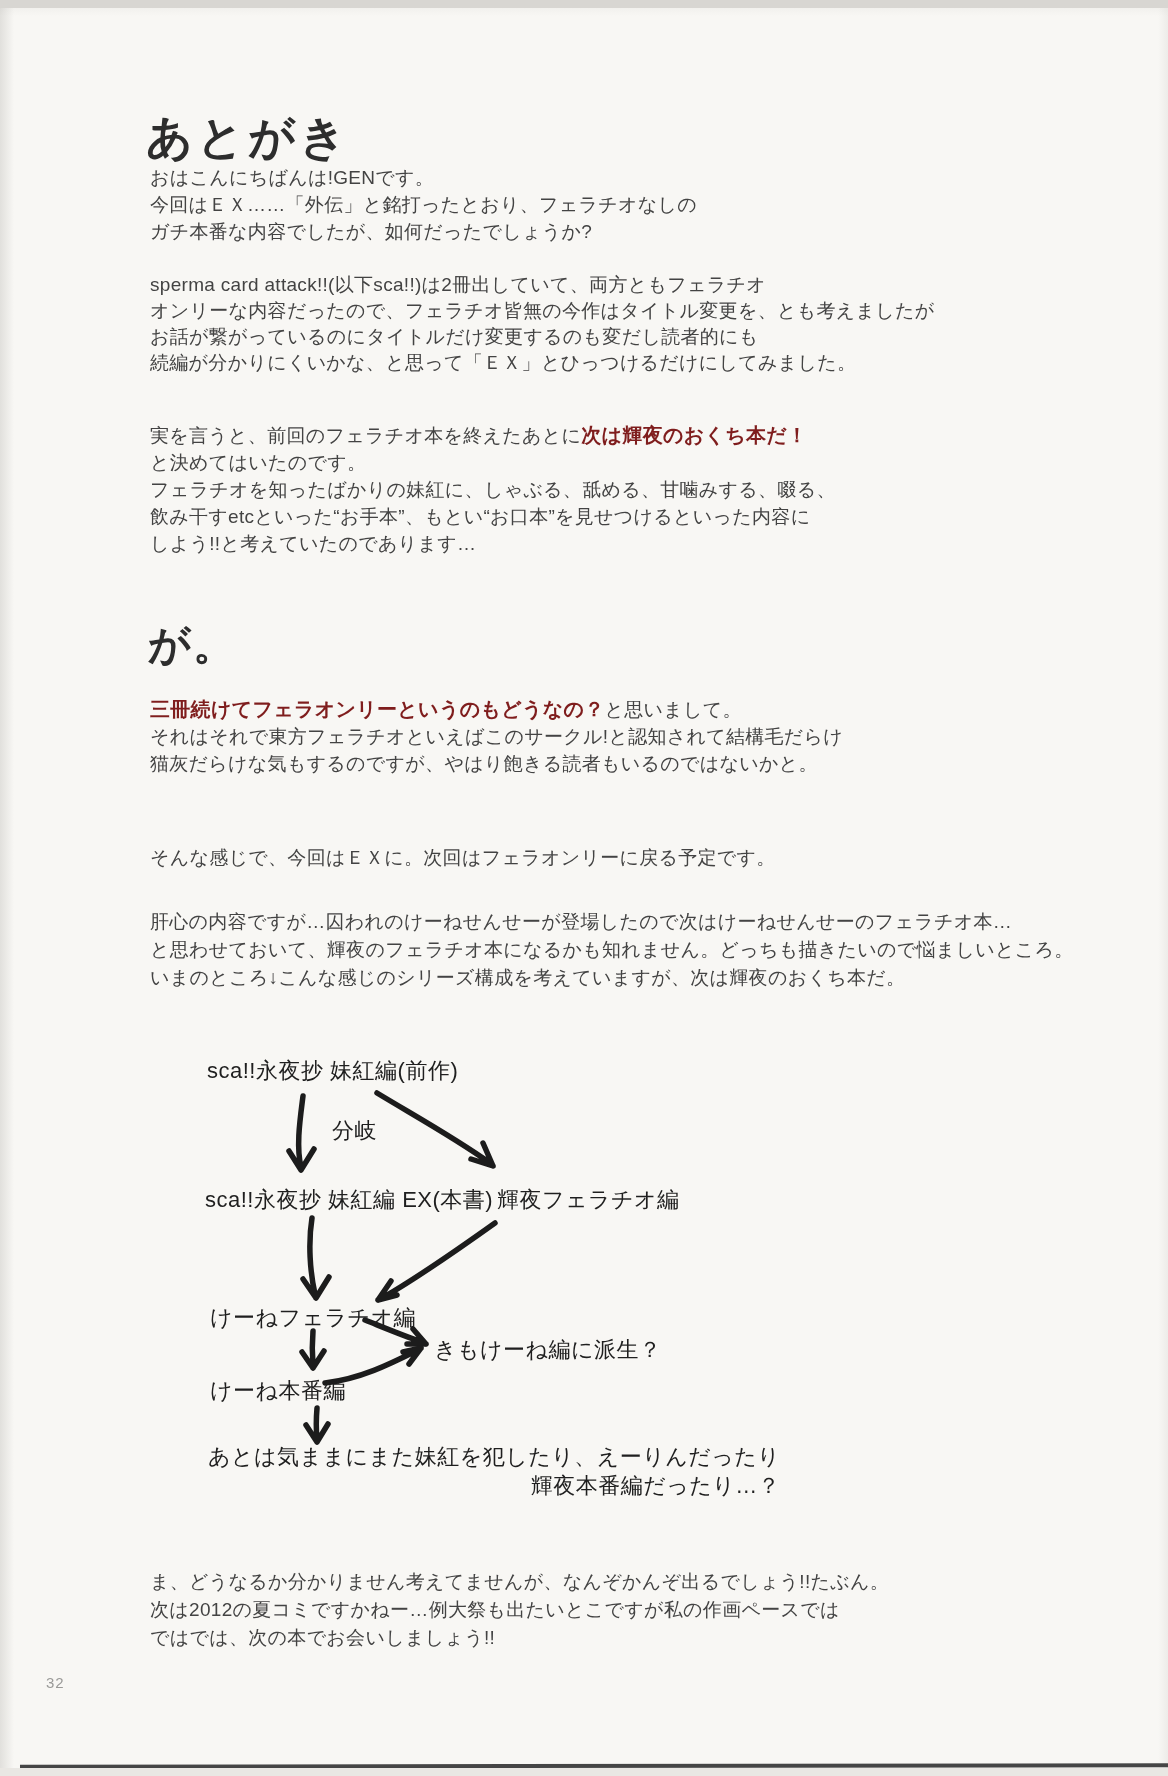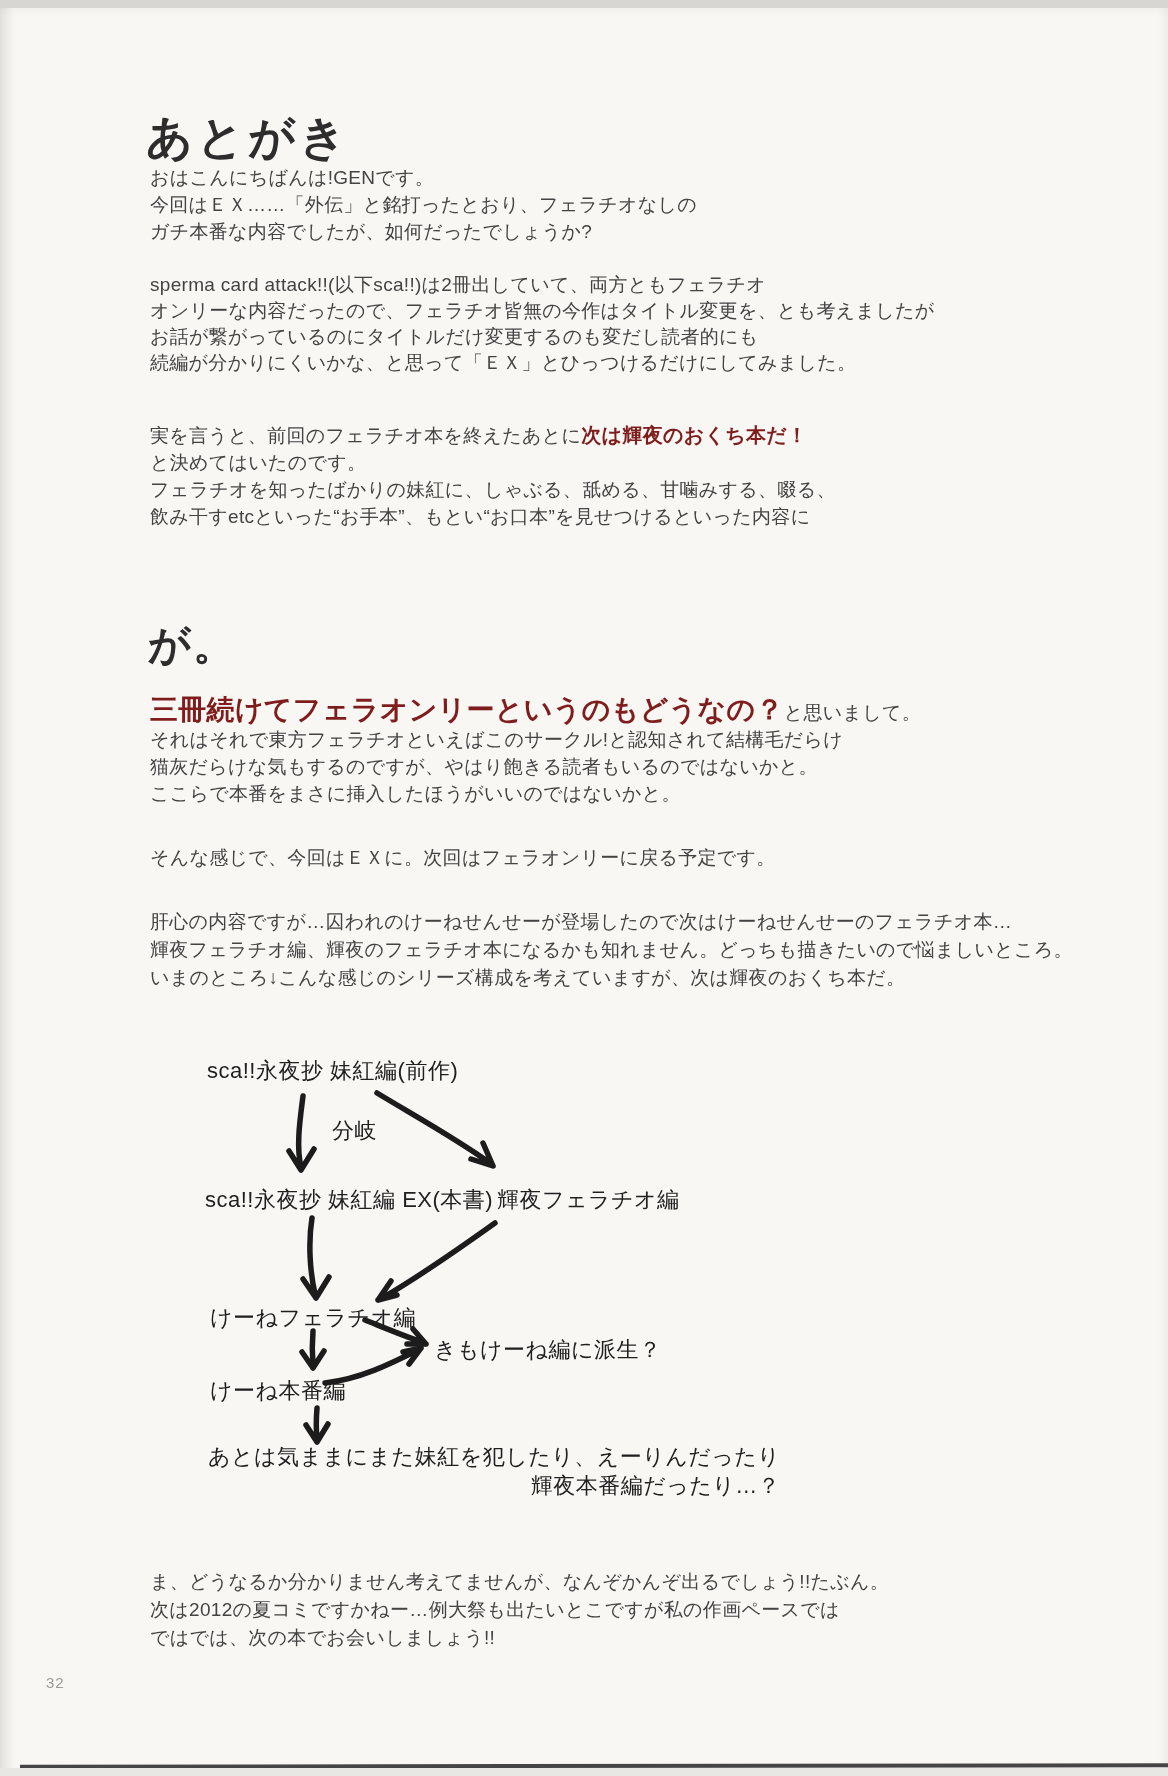--- a/index.html
+++ b/index.html
@@ -27,21 +27,21 @@
   .heading2{
     position:absolute;left:148px;top:574px;
     font-size:42px;color:#2d2d2d;letter-spacing:2px;
   }
   .para{position:absolute;left:150px;font-size:19px;line-height:27px;color:#434343;letter-spacing:0.3px;white-space:nowrap;}
   .para .line{min-height:27px;}
   .p2 .line{line-height:26px;min-height:26px;}
   .p6 .line{line-height:28px;min-height:28px;}
   .closing .line{line-height:28px;min-height:28px;}
   .bold{font-weight:700;color:#7f1d1d;}
-  .bold.big{font-size:28px;}
+  .bold.big{font-size:20px;}
   .bold.med{font-size:20px;}
   .flow{
     position:absolute;left:150px;top:1040px;width:680px;height:460px;
     font-size:22px;color:#1f1f1f;
   }
   .flow .node{position:absolute;white-space:nowrap;letter-spacing:0.5px;}
   .flow svg{position:absolute;left:0;top:0;}
   .flow path{stroke:#1c1c1c;stroke-width:5.5;fill:none;stroke-linecap:round;stroke-linejoin:round;}
   .pagenum{
     position:absolute;left:46px;top:1666px;
@@ -74,38 +74,38 @@
     <div class="line">オンリーな内容だったので、フェラチオ皆無の今作はタイトル変更を、とも考えましたが</div>
     <div class="line">お話が繋がっているのにタイトルだけ変更するのも変だし読者的にも</div>
     <div class="line">続編が分かりにくいかな、と思って「ＥＸ」とひっつけるだけにしてみました。</div>
   </div>
 
   <div class="para" style="top:414px;">
     <div class="line"><span>実を言うと、前回のフェラチオ本を終えたあとに</span><span class="bold med">次は輝夜のおくち本だ！</span></div>
     <div class="line">と決めてはいたのです。</div>
     <div class="line">フェラチオを知ったばかりの妹紅に、しゃぶる、舐める、甘噛みする、啜る、</div>
     <div class="line">飲み干すetcといった“お手本”、もとい“お口本”を見せつけるといった内容に</div>
+    <div class="line">しよう!!と考えていたのであります…</div>
   </div>
 
   <h2 class="heading2">が。</h2>
 
   <div class="para" style="top:688px;">
     <div class="line"><span class="bold big">三冊続けてフェラオンリーというのもどうなの？</span><span>と思いまして。</span></div>
     <div class="line">それはそれで東方フェラチオといえばこのサークル!と認知されて結構毛だらけ</div>
     <div class="line">猫灰だらけな気もするのですが、やはり飽きる読者もいるのではないかと。</div>
-    <div class="line">ここらで本番をまさに挿入したほうがいいのではないかと。</div>
   </div>
 
   <div class="para" style="top:836px;">
     <div class="line">そんな感じで、今回はＥＸに。次回はフェラオンリーに戻る予定です。</div>
   </div>
 
   <div class="para p6" style="top:900px;">
     <div class="line">肝心の内容ですが…囚われのけーねせんせーが登場したので次はけーねせんせーのフェラチオ本…</div>
-    <div class="line">輝夜フェラチオ編、輝夜のフェラチオ本になるかも知れません。どっちも描きたいので悩ましいところ。</div>
+    <div class="line">と思わせておいて、輝夜のフェラチオ本になるかも知れません。どっちも描きたいので悩ましいところ。</div>
     <div class="line">いまのところ↓こんな感じのシリーズ構成を考えていますが、次は輝夜のおくち本だ。</div>
   </div>
 
   <div class="flow">
     <svg width="680" height="460" viewBox="0 0 680 460">
       <path d="M153,48 C150,72 146,98 151,119 M139,103 L151,122 M164,101 L151,122"></path>
       <path d="M227,45 C265,68 305,90 340,115 M321,111 L343,118 M333,95 L343,118"></path>
       <path d="M162,170 C158,195 160,224 165,246 M153,231 L166,250 M179,229 L166,250"></path>
       <path d="M345,175 C310,200 270,228 234,249 M247,247 L228,252 M241,233 L228,252"></path>
       <path d="M163,283 C162,295 162,306 163,317 M152,304 L163,320 M174,303 L163,320"></path>

